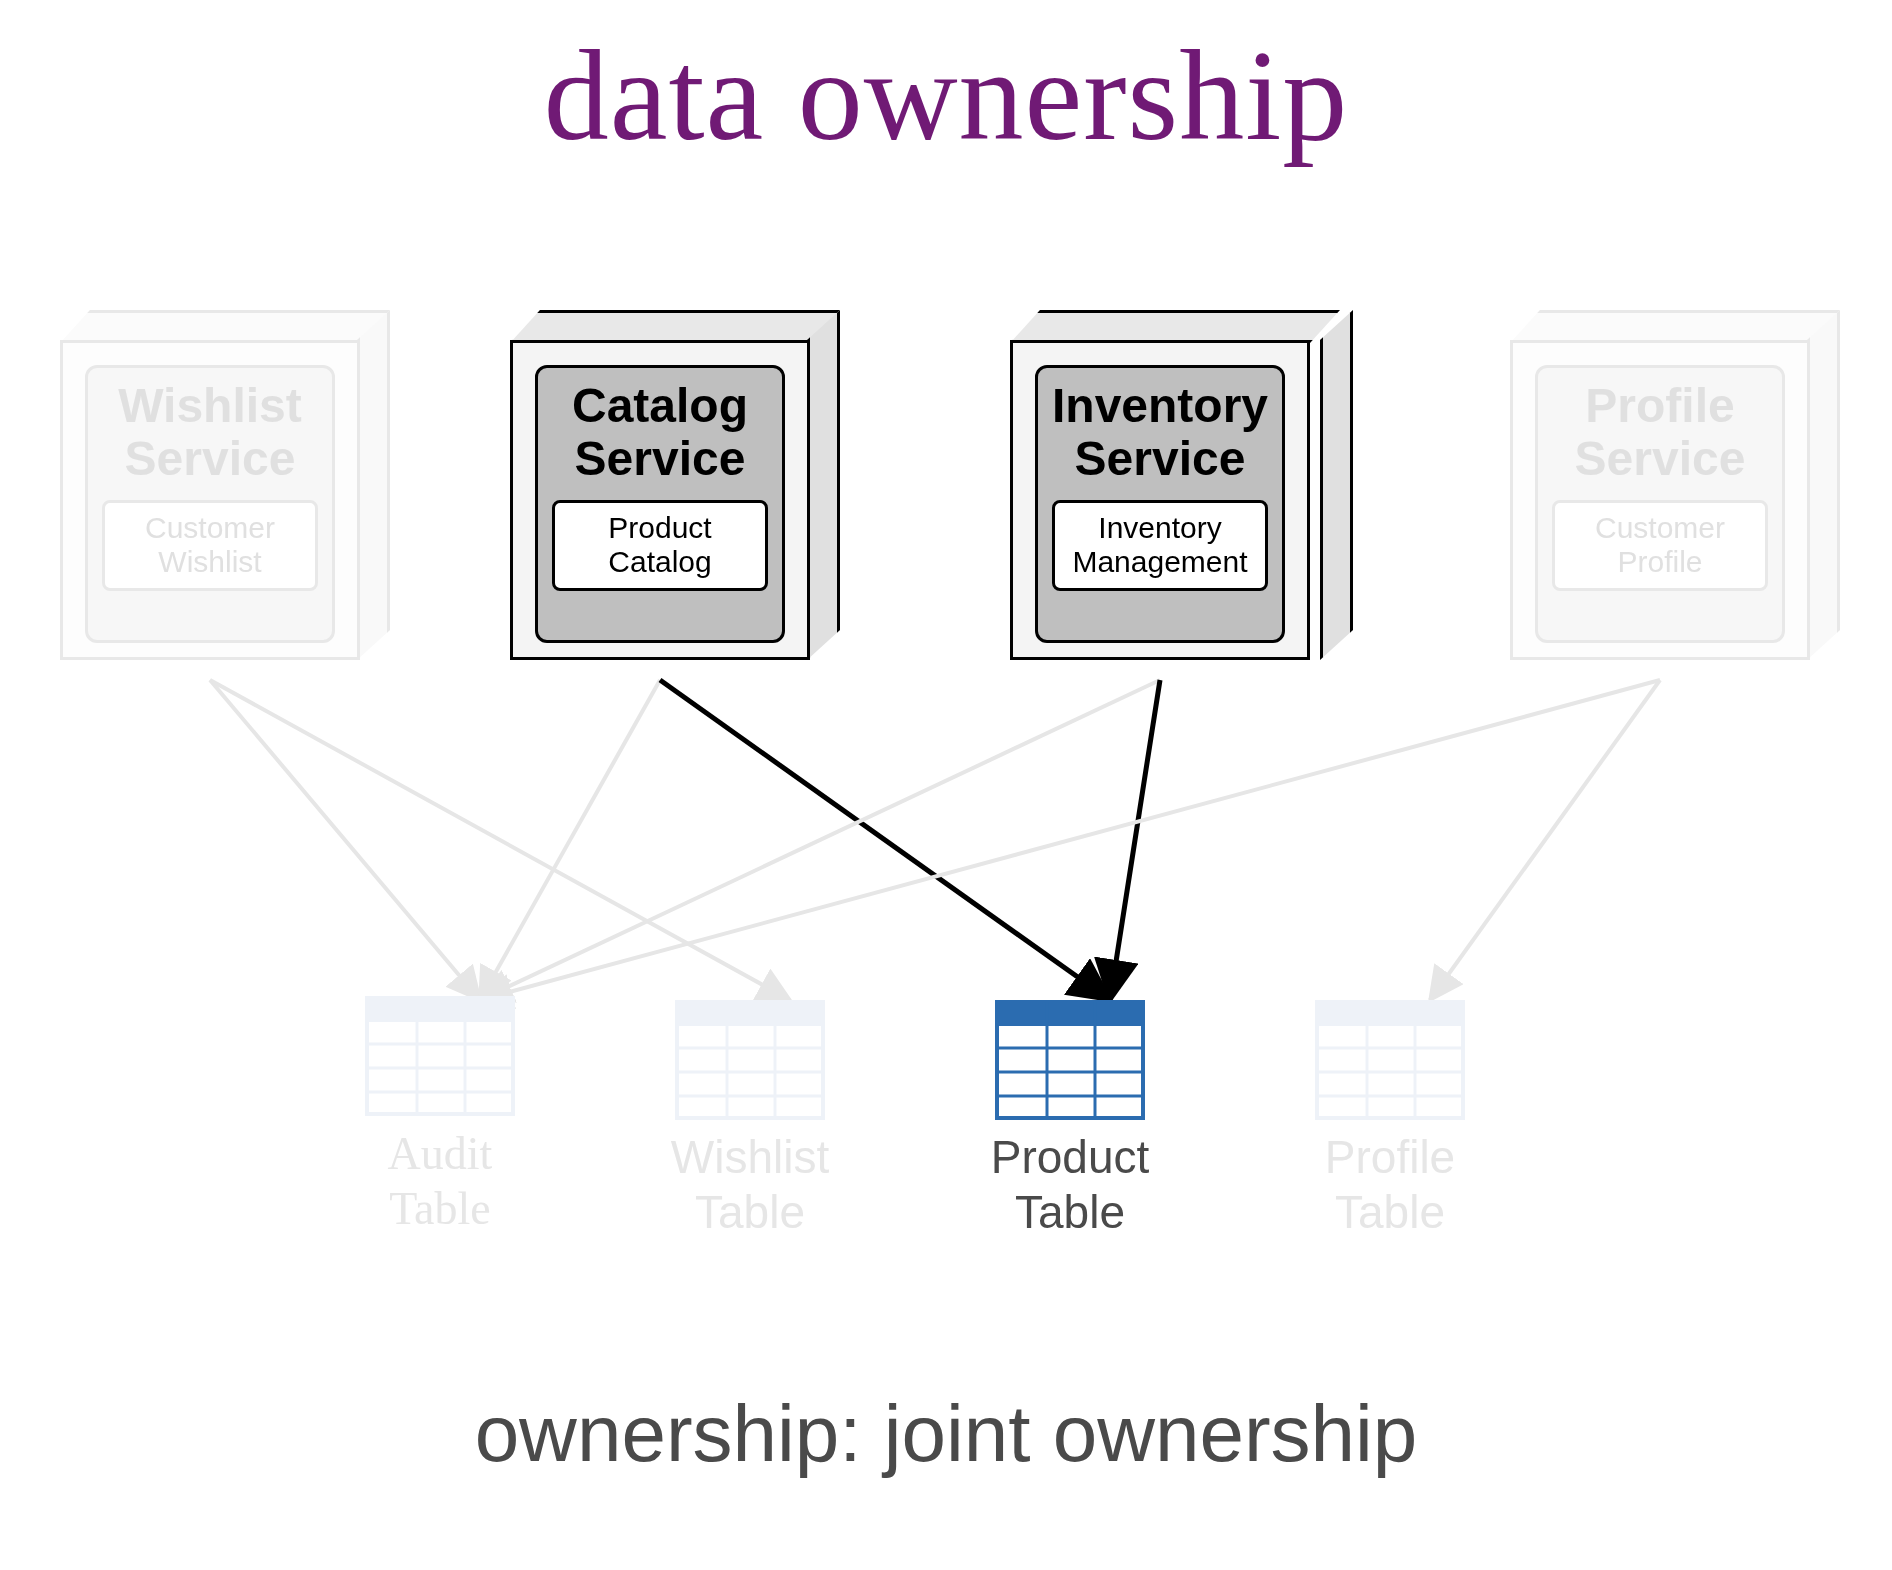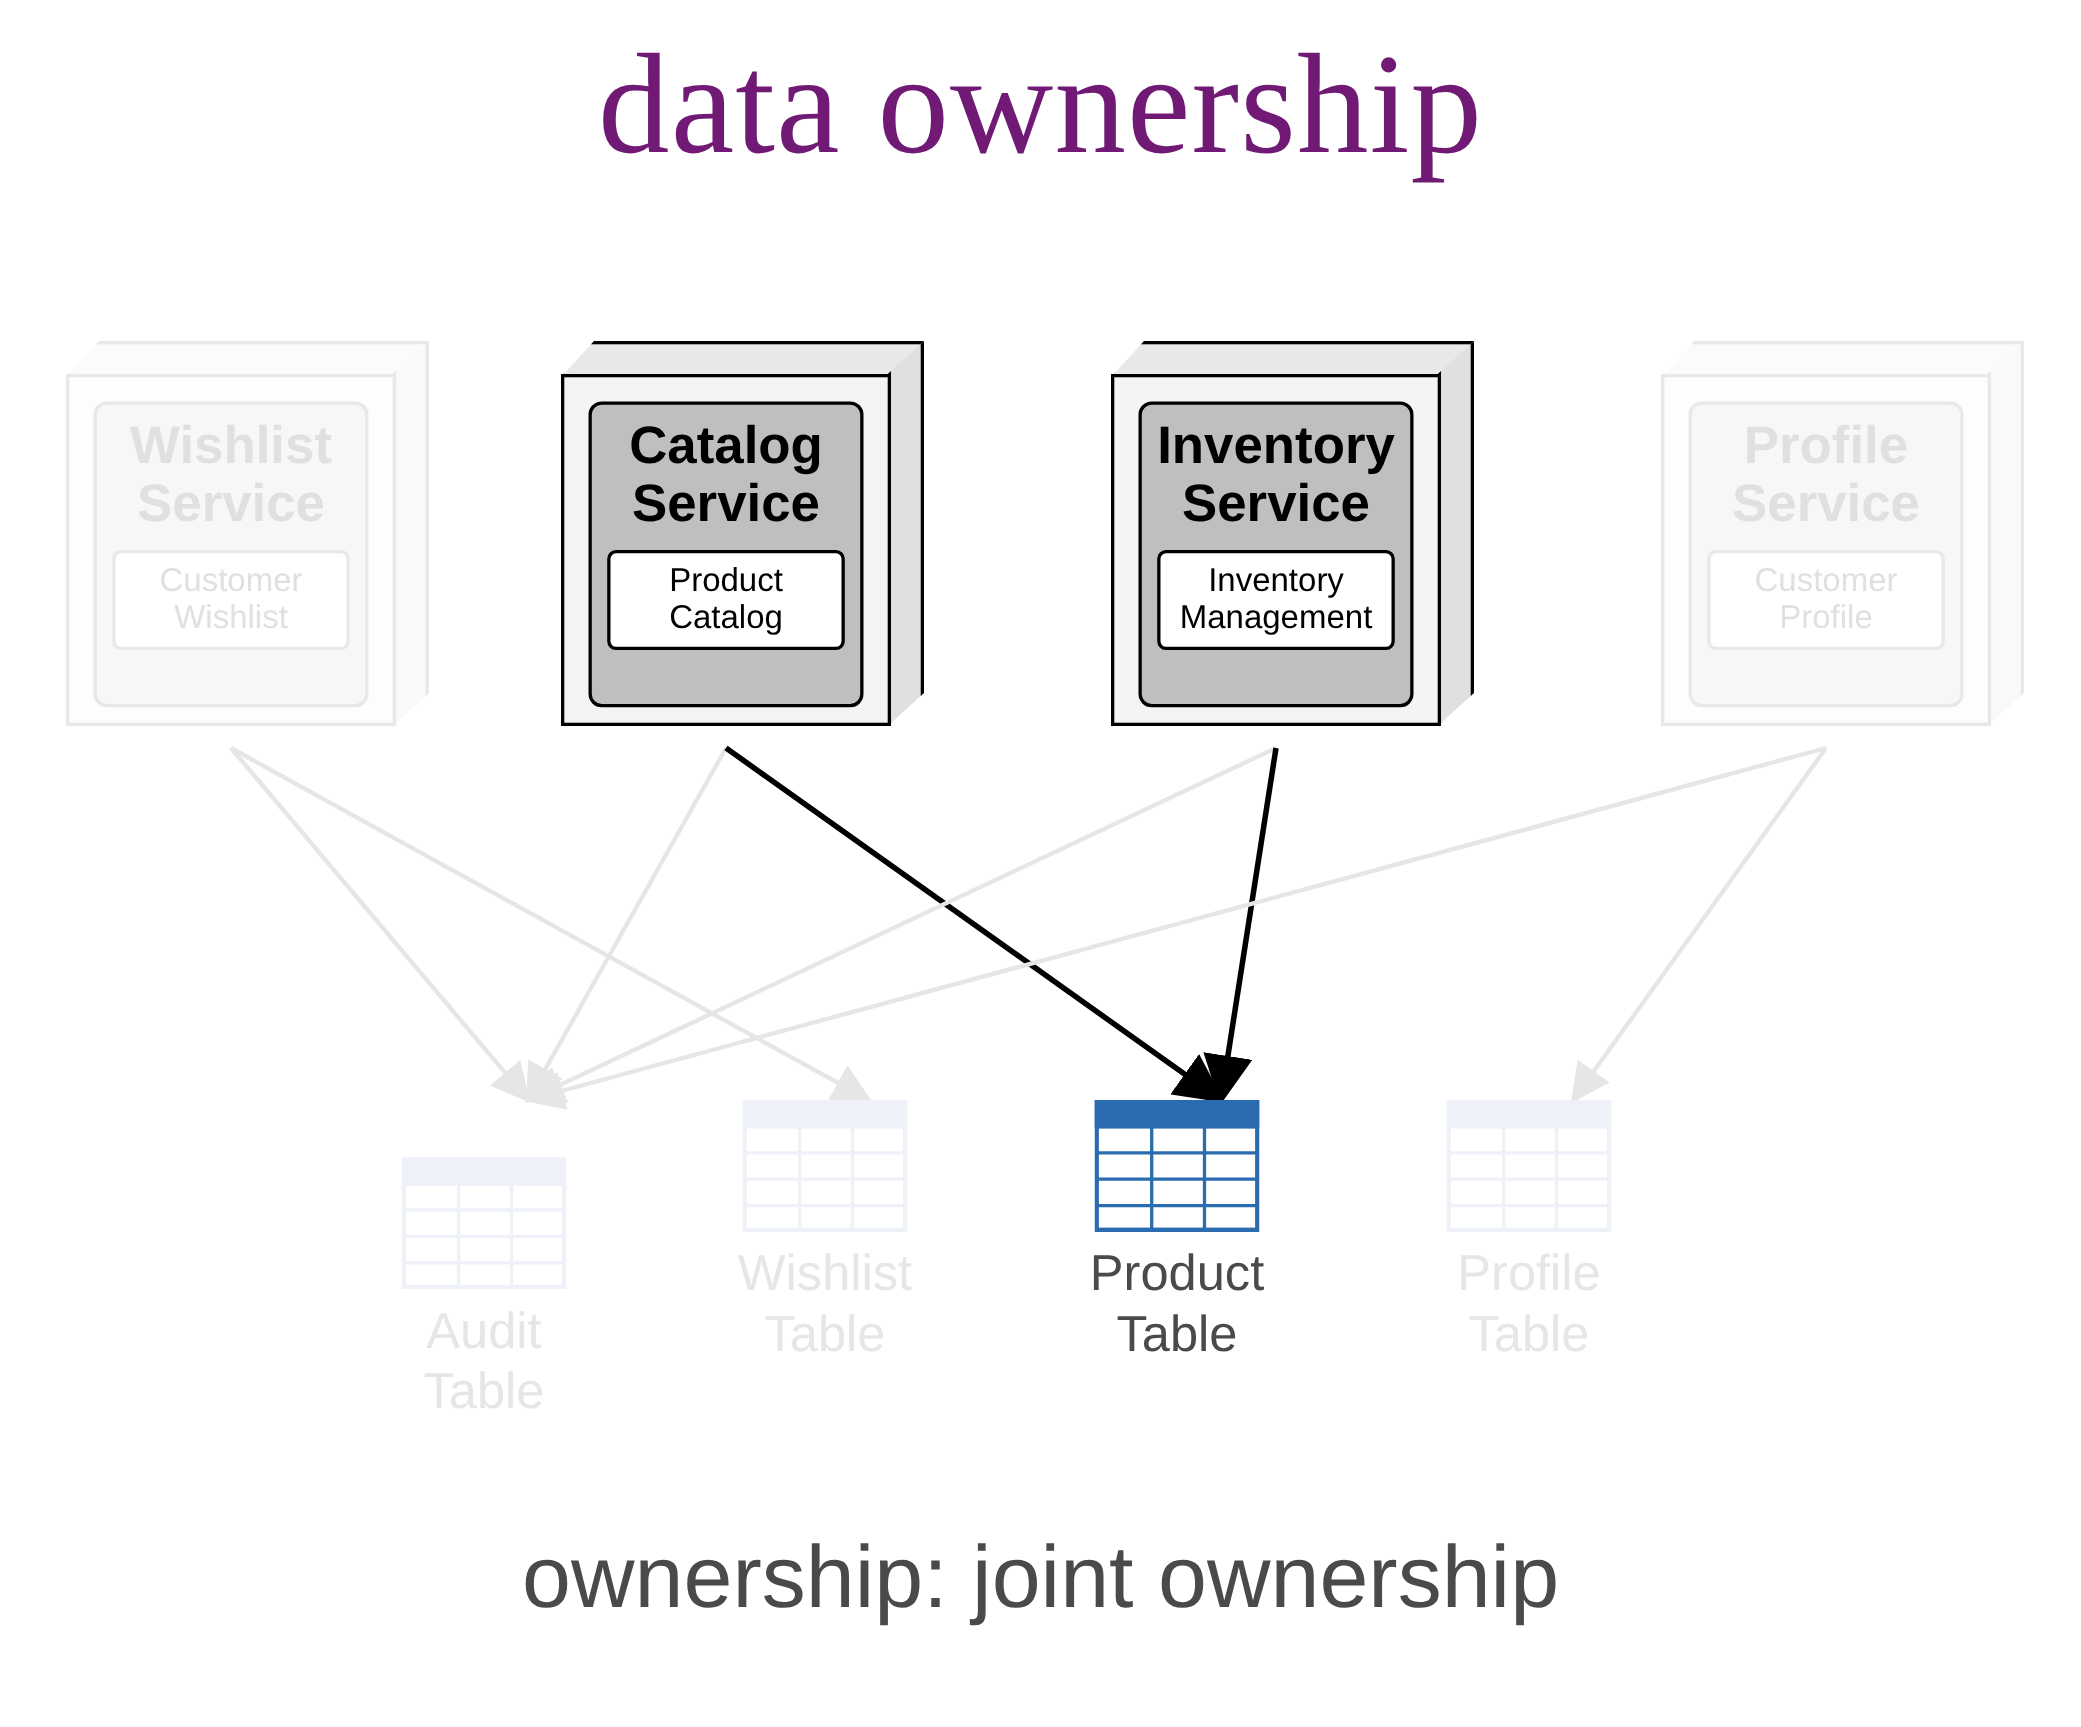--- a/index.html
+++ b/index.html
@@ -164,21 +164,21 @@
       </div>
       <div class="service" style="left: 510px; top: 310px;">
         <div class="top"></div>
         <div class="side"></div>
         <div class="front"></div>
         <div class="inner">
           <div class="svc-name">Catalog<br>Service</div>
           <div class="comp">Product<br>Catalog</div>
         </div>
       </div>
-      <div class="service" style="left: 1010px; top: 310px;">
+      <div class="service" style="left: 1010px; top: 310px; padding-left: 13px;">
         <div class="top"></div>
         <div class="side"></div>
         <div class="front"></div>
         <div class="inner">
           <div class="svc-name">Inventory<br>Service</div>
           <div class="comp">Inventory<br>Management</div>
         </div>
       </div>
       <div class="service faded" style="left: 1510px; top: 310px;">
         <div class="top"></div>
@@ -202,21 +202,21 @@
   <line x1="210" y1="680" x2="480" y2="1000" stroke="#e6e6e6" stroke-width="4" marker-end="url(#arrow-faded)"></line>
       <line x1="210" y1="680" x2="790" y2="1000" stroke="#e6e6e6" stroke-width="4" marker-end="url(#arrow-faded)"></line>
       <line x1="660" y1="680" x2="480" y2="1000" stroke="#e6e6e6" stroke-width="4" marker-end="url(#arrow-faded)"></line>
       <line x1="660" y1="680" x2="1110" y2="1000" stroke="#000" stroke-width="5" marker-end="url(#arrow-active)"></line>
       <line x1="1160" y1="680" x2="480" y2="1000" stroke="#e6e6e6" stroke-width="4" marker-end="url(#arrow-faded)"></line>
       <line x1="1160" y1="680" x2="1110" y2="1000" stroke="#000" stroke-width="5" marker-end="url(#arrow-active)"></line>
       <line x1="1660" y1="680" x2="480" y2="1000" stroke="#e6e6e6" stroke-width="4" marker-end="url(#arrow-faded)"></line>
       <line x1="1660" y1="680" x2="1430" y2="1000" stroke="#e6e6e6" stroke-width="4" marker-end="url(#arrow-faded)"></line>
     </svg>
   <div id="tables-layer">
-      <div class="table faded" style="left: 330px; top: 1052px;">
+      <div class="table faded" style="left: 330px; top: 996px; font-family: Liberation Serif, serif;">
         <svg width="150" height="120" viewBox="0 0 150 120">
     <rect x="2" y="2" width="146" height="116" fill="#ffffff" stroke="#eef2f8" stroke-width="4"></rect>
     <rect x="2" y="2" width="146" height="22" fill="#eef2f8" stroke="#eef2f8" stroke-width="4"></rect>
     <line x1="2" y1="48" x2="148" y2="48" stroke="#eef2f8" stroke-width="3"></line>
     <line x1="2" y1="72" x2="148" y2="72" stroke="#eef2f8" stroke-width="3"></line>
     <line x1="2" y1="96" x2="148" y2="96" stroke="#eef2f8" stroke-width="3"></line>
     <line x1="52" y1="2" x2="52" y2="118" stroke="#eef2f8" stroke-width="3"></line>
     <line x1="100" y1="2" x2="100" y2="118" stroke="#eef2f8" stroke-width="3"></line>
   </svg>
         <div class="tname">Audit<br>Table</div>

